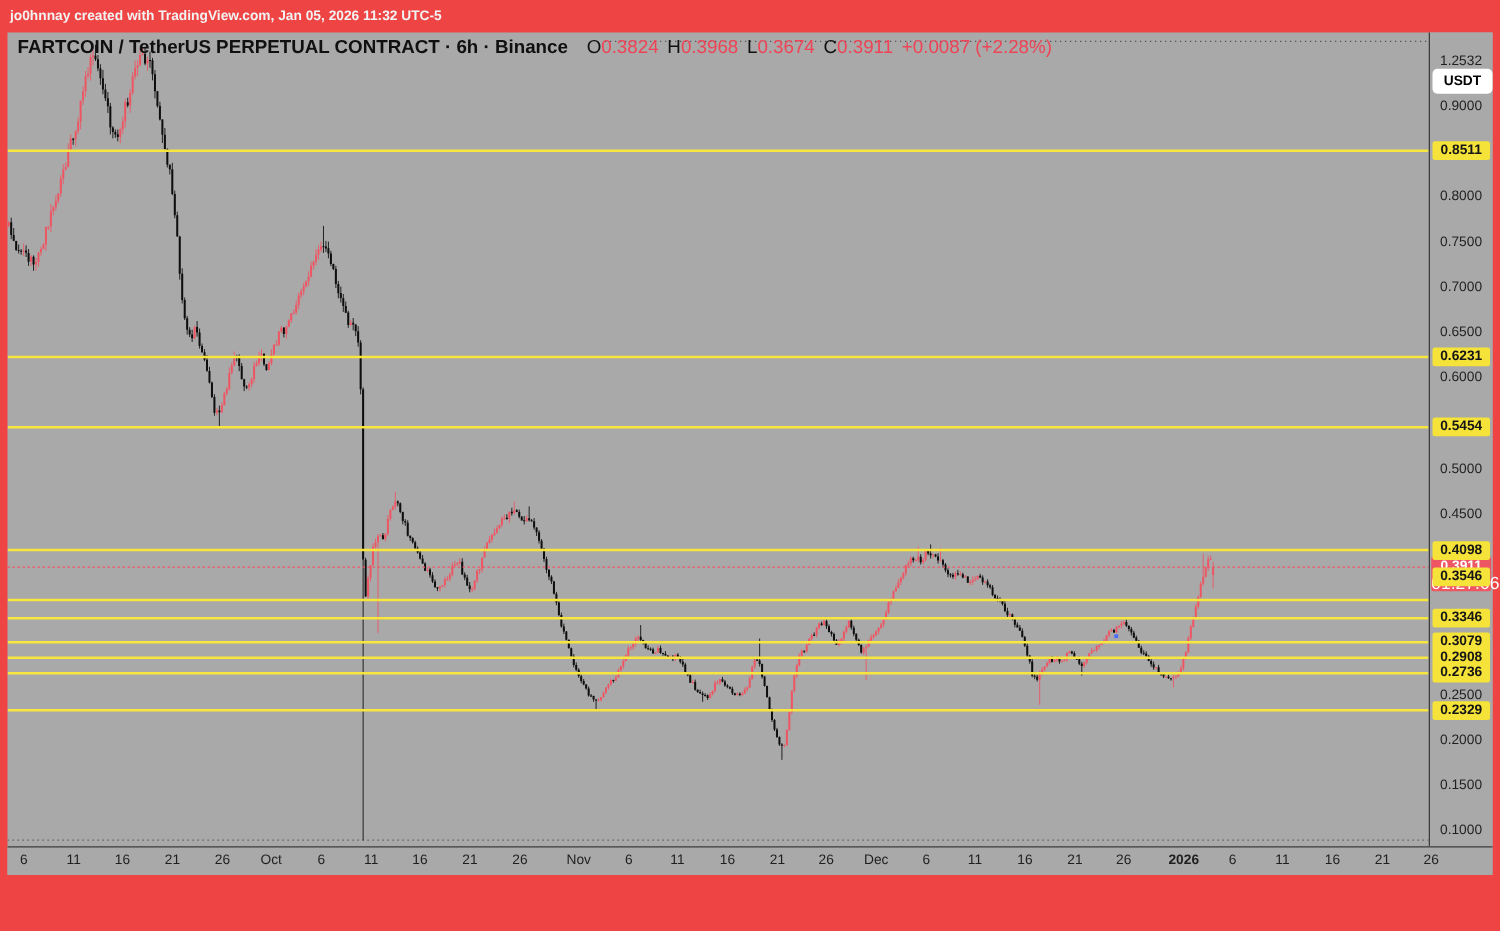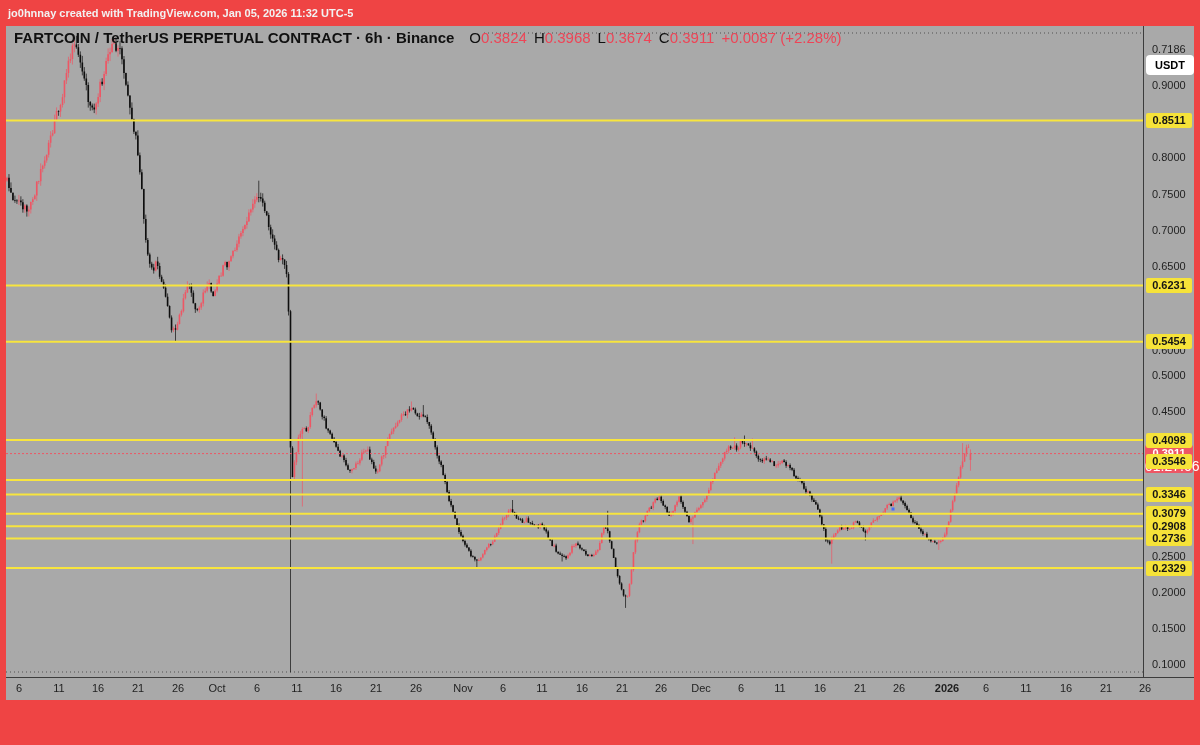--- a/index.html
+++ b/index.html
@@ -71,27 +71,27 @@
       <div class="legend">
         <span class="sym">FARTCOIN / TetherUS PERPETUAL CONTRACT · 6h · Binance</span><span class="k">O</span><span class="v">0.3824</span><span class="k">H</span><span class="v">0.3968</span><span class="k">L</span><span class="v">0.3674</span><span class="k">C</span><span class="v">0.3911</span><span class="v" style="margin-left:7px">+0.0087 (+2.28%)</span>
       </div>
     </div>
 
     <div class="paxis" id="paxis">
       <div class="pbadge" id="pbadge" style="top: 418.556px;">
         <span>0.3911</span>
         <span class="cd">01:27:06</span>
       </div>
-    <span class="ptick" style="top: 15.8802px;">0.7186</span>
+    <span class="ptick" style="top: 15.8802px;">1.2532</span>
         <span class="ptick" style="top: 52.0831px;">0.9000</span>
         <span class="ptick" style="top: 124.489px;">0.8000</span>
         <span class="ptick" style="top: 160.692px;">0.7500</span>
         <span class="ptick" style="top: 196.895px; text-align: center;">0.7000</span>
         <span class="ptick" style="top: 233.097px;">0.6500</span>
-        <span class="ptick" style="top: 269.3px; margin-top: 48px;">0.6000</span>
+        <span class="ptick" style="top: 269.3px;">0.6000</span>
         <span class="ptick" style="top: 341.706px;">0.5000</span>
         <span class="ptick" style="top: 377.909px;">0.4500</span>
         <span class="ptick" style="top: 522.72px;">0.2500</span>
         <span class="ptick" style="top: 558.923px;">0.2000</span>
         <span class="ptick" style="top: 595.126px;">0.1500</span>
         <span class="ptick" style="top: 631.329px;">0.1000</span>
         <div class="plevel" style="top: 86.9895px;">0.8511</div>
         <div class="plevel" style="top: 252.075px;">0.6231</div>
         <div class="plevel" style="top: 308.334px;">0.5454</div>
         <div class="plevel" style="top: 406.516px;">0.4098</div>

